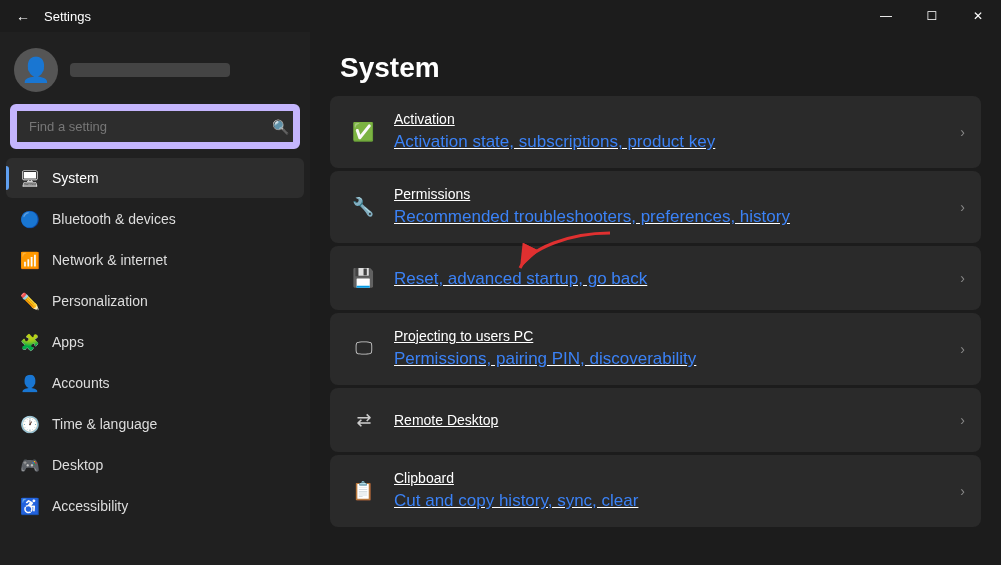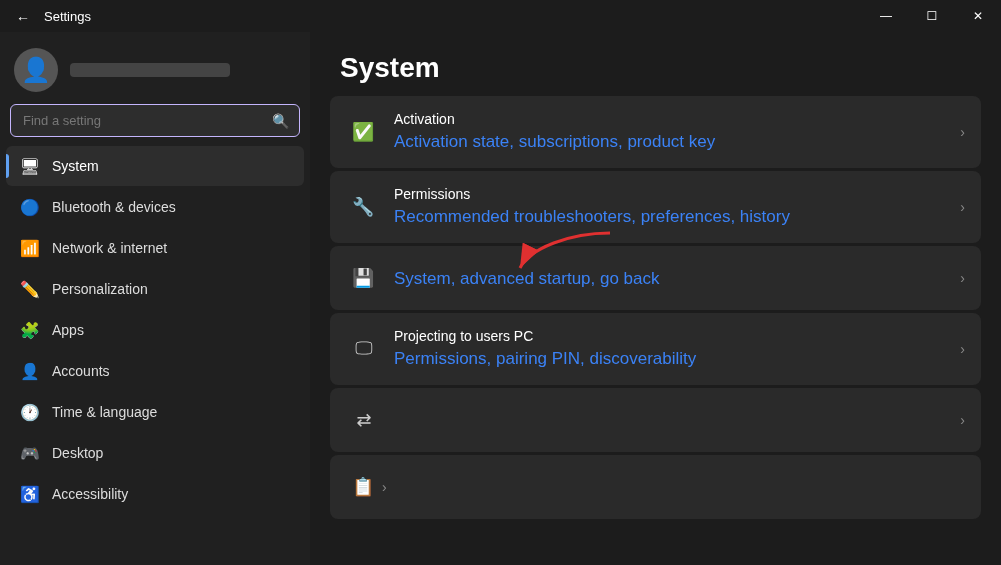--- a/index.html
+++ b/index.html
@@ -96,21 +96,21 @@
 
     .sidebar-search {
       margin: 0 10px 8px;
       position: relative;
       display: flex;
       align-items: center;
     }
     .sidebar-search input {
       width: 100%;
       background: #2d2d2d;
-      border: 1px solid #c4b5fd;
+      border: 7px solid #c4b5fd;
       border-radius: 6px;
       color: #bbb;
       font-size: 13px;
       padding: 8px 36px 8px 12px;
       outline: none;
     }
     .sidebar-search input::placeholder { color: #777; }
     .search-icon-wrap {
       position: absolute;
       right: 10px;
@@ -207,20 +207,21 @@
       align-items: center;
       justify-content: center;
       font-size: 18px;
       flex-shrink: 0;
       color: #ccc;
     }
 
     .setting-text {
       flex: 1;
       padding: 0 12px;
+      text-decoration: underline;
     }
     .setting-title {
       font-size: 14px;
       font-weight: 500;
       color: #fff;
       line-height: 1.3;
     }
     .setting-subtitle {
       font-size: 17px;
       color: #3b82f6;
@@ -344,21 +345,21 @@
           <div class="setting-text">
             <div class="setting-title">Permissions</div>
             <div class="setting-subtitle">Recommended troubleshooters, preferences, history</div>
           </div>
           <span class="setting-chevron">›</span>
         </div>
 
         <div class="setting-item" style="position:relative;">
           <div class="setting-icon-wrap">💾</div>
           <div class="setting-text">
-            <div class="setting-subtitle">System, advanced startup, go back</div>
+            <div class="setting-subtitle">Reset, advanced startup, go back</div>
           </div>
           <span class="setting-chevron">›</span>
 
           <div style="position:absolute;left:180px;top:-18px;pointer-events:none;">
             <svg width="120" height="50" viewBox="0 0 120 50" style="overflow:visible;">
               <defs>
                 <marker id="arrowhead" markerWidth="8" markerHeight="6" refX="8" refY="3" orient="auto">
                   <polygon points="0 0, 8 3, 0 6" fill="#e03030"></polygon>
                 </marker>
               </defs>
@@ -372,25 +373,30 @@
           <div class="setting-text">
             <div class="setting-title">Projecting to users PC</div>
             <div class="setting-subtitle">Permissions, pairing PIN, discoverability</div>
           </div>
           <span class="setting-chevron">›</span>
         </div>
 
         <div class="setting-item">
           <div class="setting-icon-wrap">⇄</div>
           <div class="setting-text">
+            <div class="setting-title">Remote Desktop</div>
           </div>
           <span class="setting-chevron">›</span>
         </div>
 
         <div class="setting-item">
           <div class="setting-icon-wrap">📋</div>
+          <div class="setting-text">
+            <div class="setting-title">Clipboard</div>
+            <div class="setting-subtitle">Cut and copy history, sync, clear</div>
+          </div>
           <span class="setting-chevron">›</span>
         </div>
 
       </div>
     </div>
   </div>
 </div>
 
 </body></html>

